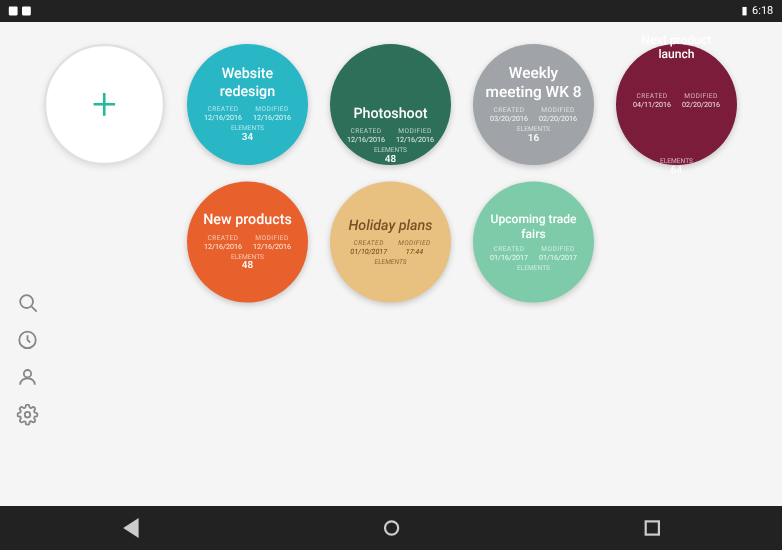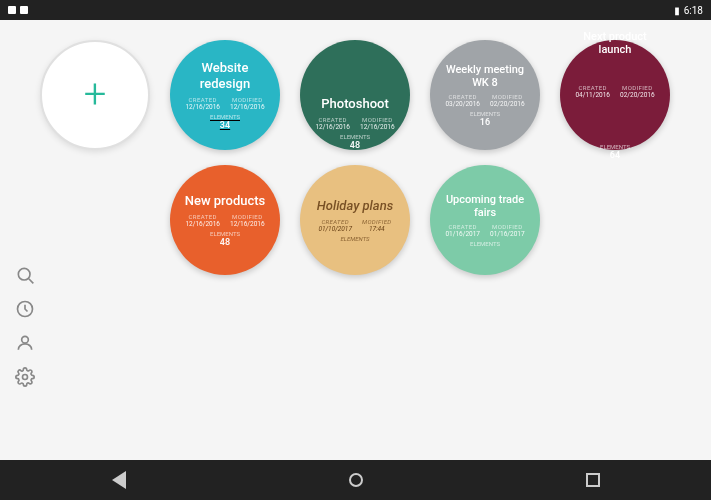--- a/index.html
+++ b/index.html
@@ -229,21 +229,21 @@
       <div class="meta-row">
         <div class="meta-col">
           <span class="meta-label">CREATED</span>
           <span class="meta-value">12/16/2016</span>
         </div>
         <div class="meta-col">
           <span class="meta-label">MODIFIED</span>
           <span class="meta-value">12/16/2016</span>
         </div>
       </div>
-      <div class="meta-col" style="margin-top:2px;text-decoration:underline;">
+      <div class="meta-col" style="margin-top:2px;">
         <span class="elem-label">ELEMENTS</span>
         <span class="elem-value">34</span>
       </div>
     </div>
 
     <div class="circle circle-item circle-green-dark">
       <span class="circle-title">Photoshoot</span>
       <div class="meta-row">
         <div class="meta-col">
           <span class="meta-label">CREATED</span>
@@ -254,21 +254,21 @@
           <span class="meta-value">12/16/2016</span>
         </div>
       </div>
       <div class="meta-col" style="margin-top:2px;">
         <span class="elem-label">ELEMENTS</span>
         <span class="elem-value">48</span>
       </div>
     </div>
 
     <div class="circle circle-item circle-gray">
-      <span class="circle-title" style="font-size:11px;">Weekly meeting WK 8</span>
+      <span class="circle-title" style="font-size:14px;">Weekly meeting WK 8</span>
       <div class="meta-row">
         <div class="meta-col">
           <span class="meta-label">CREATED</span>
           <span class="meta-value">03/20/2016</span>
         </div>
         <div class="meta-col">
           <span class="meta-label">MODIFIED</span>
           <span class="meta-value">02/20/2016</span>
         </div>
       </div>

